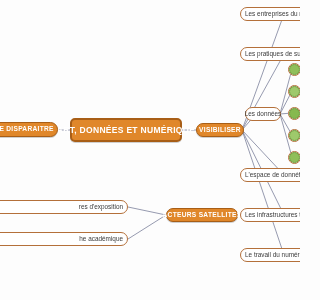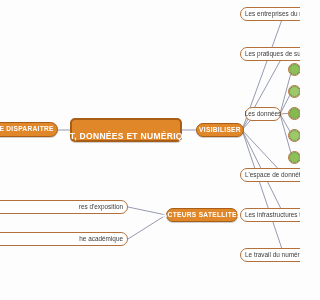--- a/index.html
+++ b/index.html
@@ -109,21 +109,21 @@
       <path d="M280 114 L292 91"></path>
       <path d="M280 114 L292 113"></path>
       <path d="M280 114 L292 135"></path>
       <path d="M280 114 L292 157"></path>
 
       <path d="M166 215 L128 207"></path>
       <path d="M166 215 L128 239"></path>
     </g>
   </svg>
 
-  <div class="node primary central" style="left:70px; top:118px; width:112px; height:24px;align-items:flex-end;">
+  <div class="node primary central" style="left:70px; top:118px; width:112px; height:24px;">
     <span>ART, DONNÉES ET NUMÉRIQUE</span>
   </div>
 
   <div class="node primary branch pill" style="left:-12px; top:122px; width:70px; height:15px;">
     <span>IRE DISPARAITRE</span>
   </div>
 
   <div class="node primary branch pill" style="left:196px; top:123px; width:48px; height:14px;">
     <span>VISIBILISER</span>
   </div>

